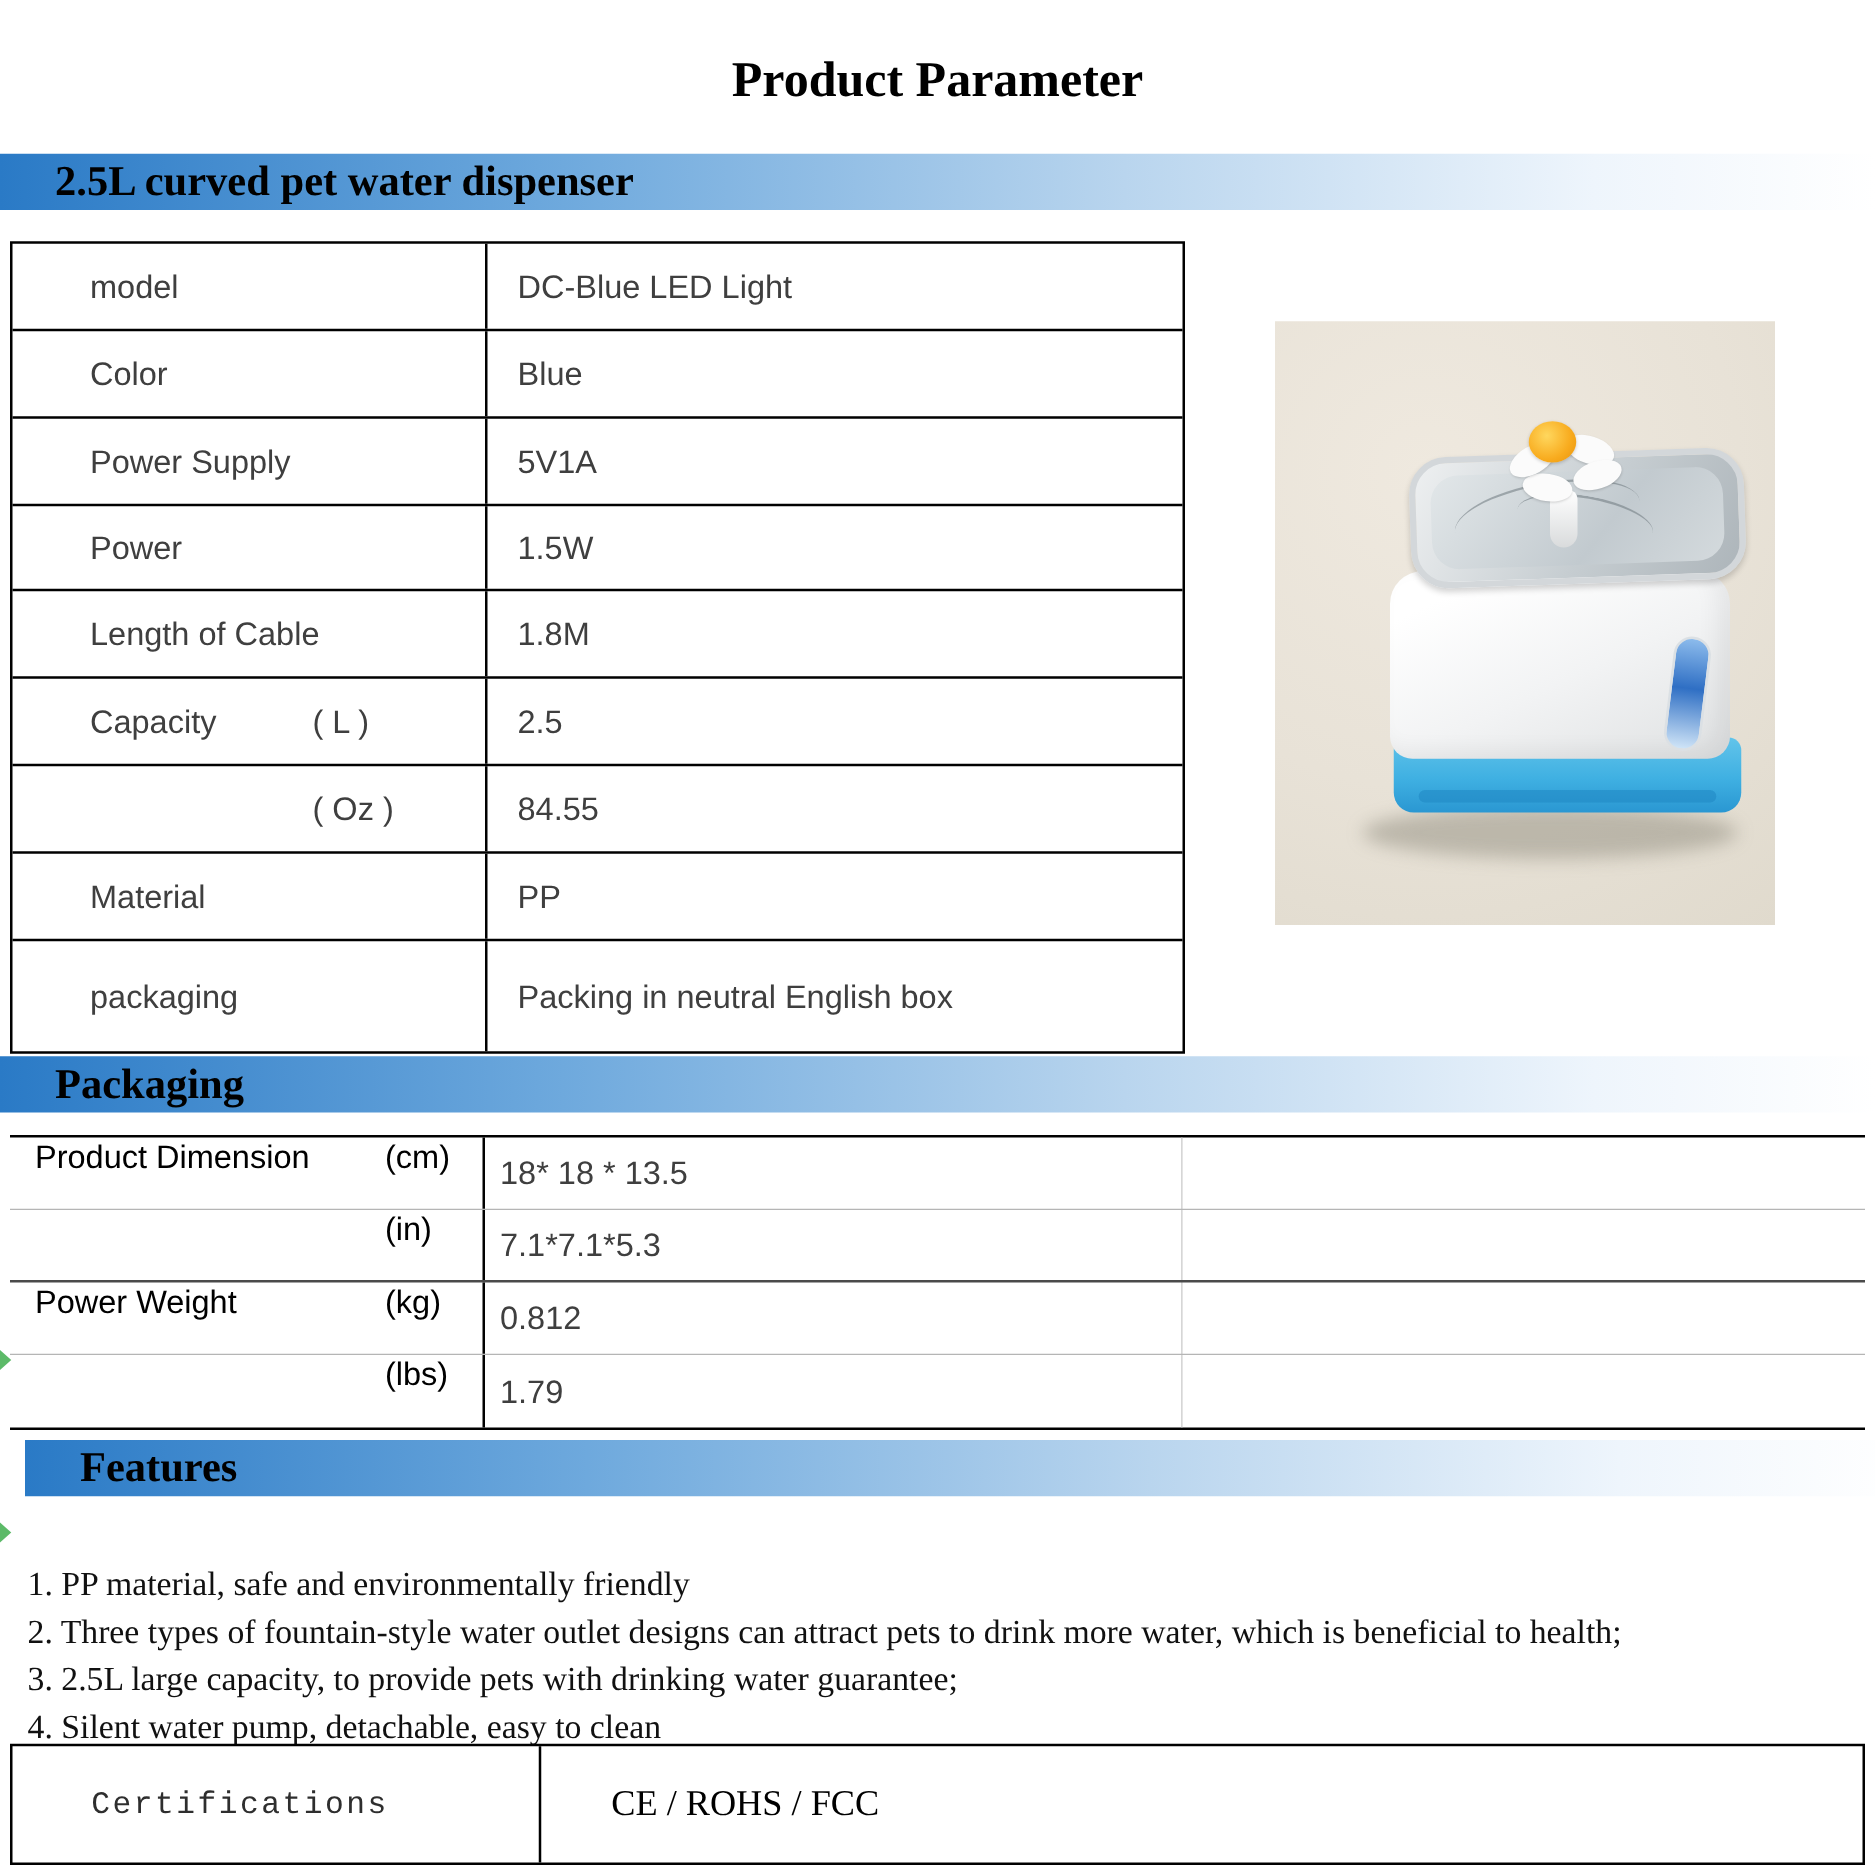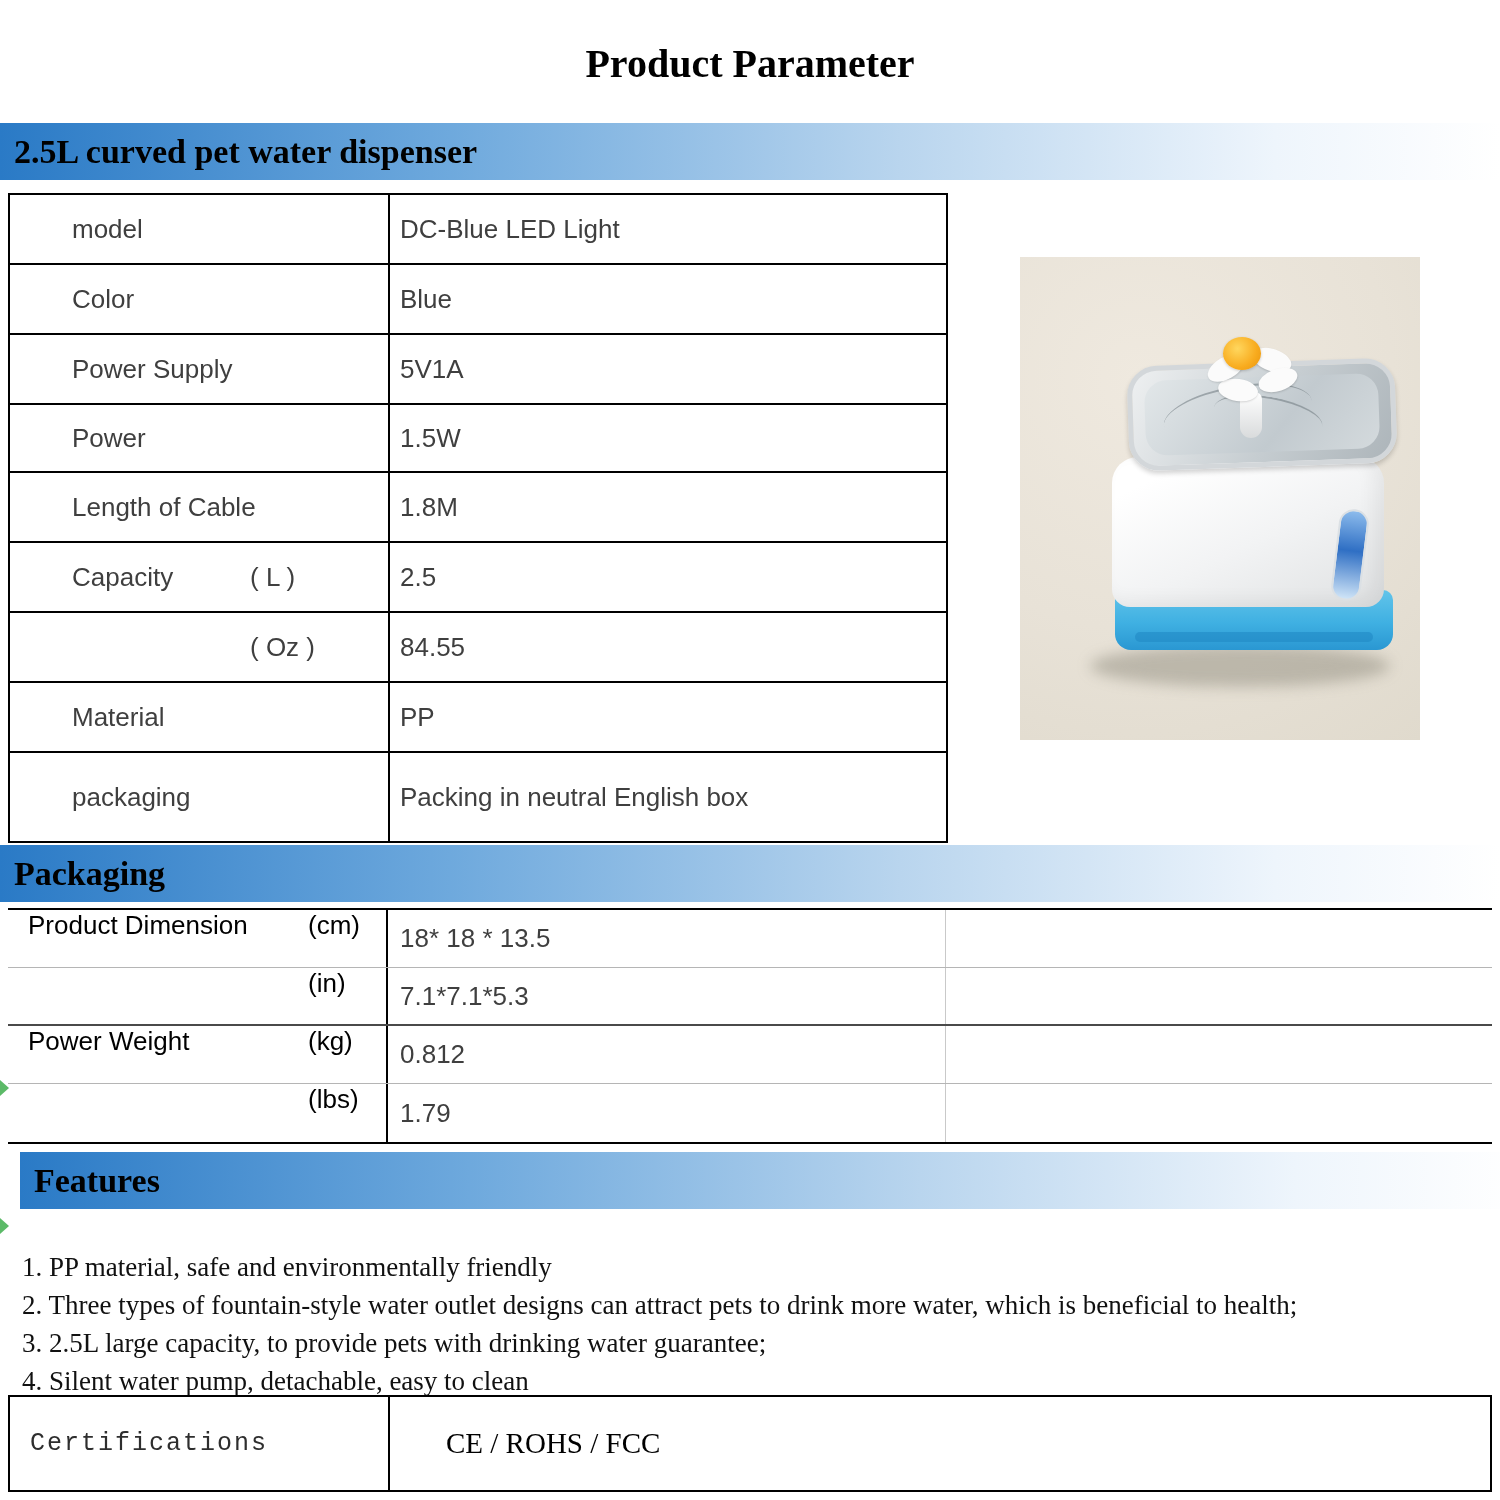--- a/index.html
+++ b/index.html
@@ -2,39 +2,39 @@
 <html><head>
 <meta charset="utf-8">
 <style>
   * { margin:0; padding:0; box-sizing:border-box; }
   html,body { width:1500px; height:1500px; background:#ffffff; position:relative;
               font-family:"Liberation Sans", sans-serif; overflow:hidden; }
 
   .page-title { position:absolute; top:40px; left:0; width:1500px; text-align:center;
                 font-family:"Liberation Serif", serif; font-weight:bold; font-size:40px; color:#000; }
 
-  .section-bar { position:absolute; left:0; width:1500px; height:57px;
+  .section-bar { position:absolute; left:0; width:1500px; height:45px;
                  background:linear-gradient(to right,#2a7ac6 0%, #6ea9dd 30%, #b9d5ee 60%, #eef5fc 85%, #ffffff 100%);
-                 display:flex; align-items:center; }
+                 display:flex; align-items:center;padding-left:30px; }
   .section-bar span { font-family:"Liberation Serif", serif; font-weight:bold; font-size:34px;
                       color:#000; padding-left:14px; }
   #bar-product   { top:123px; }
   #bar-packaging { top:845px; }
   #bar-features  { top:1152px;margin-left:20px; }
 
   
   .prod-table { position:absolute; left:8px; top:193px; width:940px; border:2px solid #000;
                 display:flex; flex-direction:column; }
   .pr { display:flex; border-bottom:2px solid #000; }
   .pr:last-child { border-bottom:none; }
   .h70 { height:70px; } .h68 { height:68px; } .h90 { height:88px; }
   .pl { width:380px; border-right:2px solid #000; display:flex; align-items:center;
         padding-left:62px; position:relative; font-size:26px; color:#3f3f3f; }
   .pl .unit { position:absolute; left:240px; }
-  .pv { flex:1; display:flex; align-items:center; padding-left:10px; font-size:26px; color:#3f3f3f; }
+  .pv { flex:1; display:flex; align-items:center; padding-left:24px; font-size:26px; color:#3f3f3f; }
 
   
   .pack-table { position:absolute; left:8px; top:908px; width:1484px;
                 border-top:2px solid #000; border-bottom:2px solid #000;
                 display:flex; flex-direction:column; position:absolute; }
   .kr { display:flex; height:58px; border-bottom:1px solid #b5b5b5; position:relative; }
   .kr.mid { border-bottom:2px solid #4a4a4a; }
   .kr:last-child { border-bottom:none; }
   .kl { width:380px; border-right:2px solid #000; display:flex; 
         padding-left:20px; position:relative; font-size:26px; color:#000000; }
@@ -42,21 +42,21 @@
   .kv { flex:1; display:flex; align-items:center; padding-left:12px; font-size:26px; color:#3f3f3f; }
   .pack-vline { position:absolute; left:937px; top:0; bottom:0; width:1px; background:#c9c9c9; }
 
   
   .features-list { position:absolute; left:22px; top:1248px; width:1450px;
                    font-family:"Liberation Serif", serif; font-size:27px; color:#111; }
   .features-list div { line-height:38px; }
 
   
   .cert-box { position:absolute; left:8px; top:1395px; width:1484px; height:97px;
-              border:2px solid #000; display:flex; }
+              border:2px solid #000; display:flex;padding-left:43px; }
   .cert-label { width:380px; border-right:2px solid #000; display:flex; align-items:center;
                 padding-left:20px; font-family:"Liberation Mono","DejaVu Sans Mono",monospace;
                 font-size:25px; letter-spacing:2px; color:#2e2e2e; }
   .cert-value { flex:1; display:flex; align-items:center; padding-left:12px;
                 font-family:"Liberation Serif", serif; font-size:29px; color:#000;margin-left:44px; }
 
   
   .photo { position:absolute; left:1020px; top:257px; width:400px; height:483px;
            background:radial-gradient(circle at 30% 25%, #efe9df 0%, #e8e2d7 55%, #e0dacd 100%);
            overflow:hidden; }

